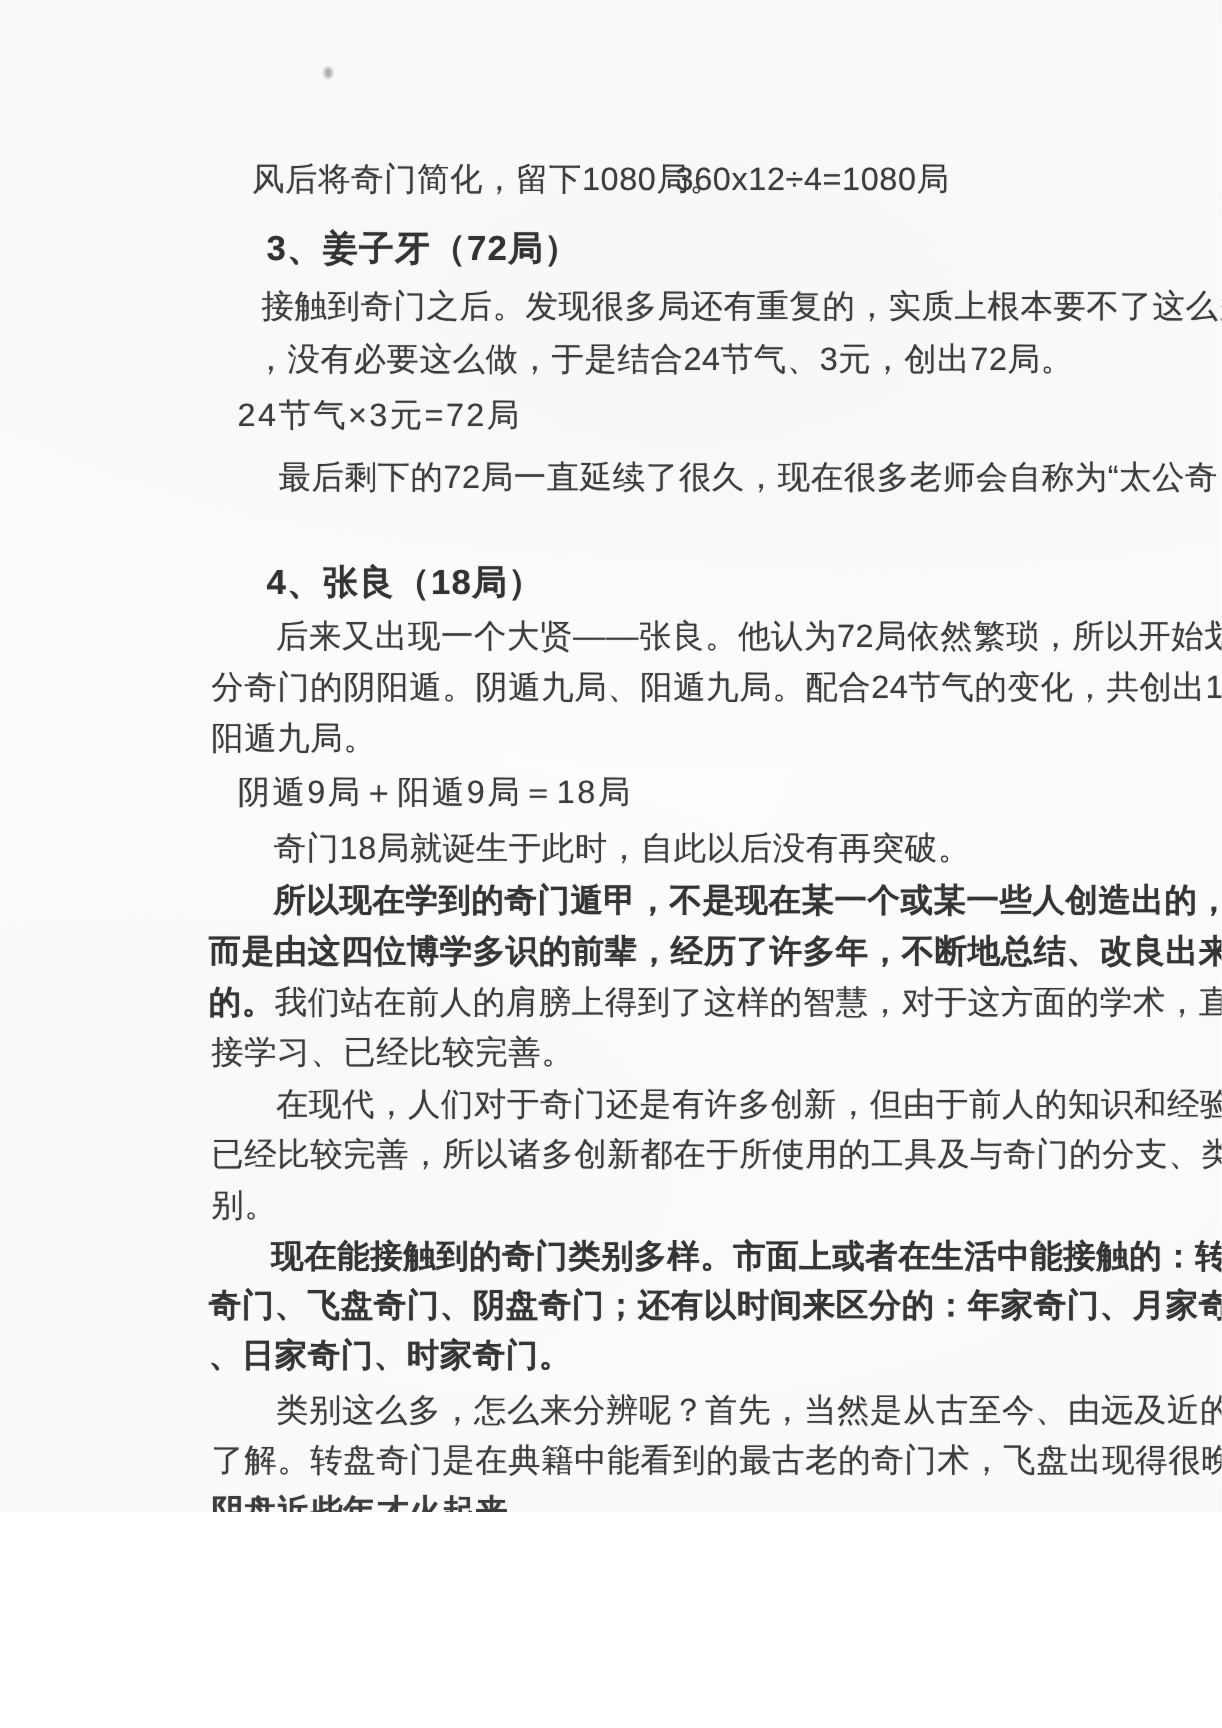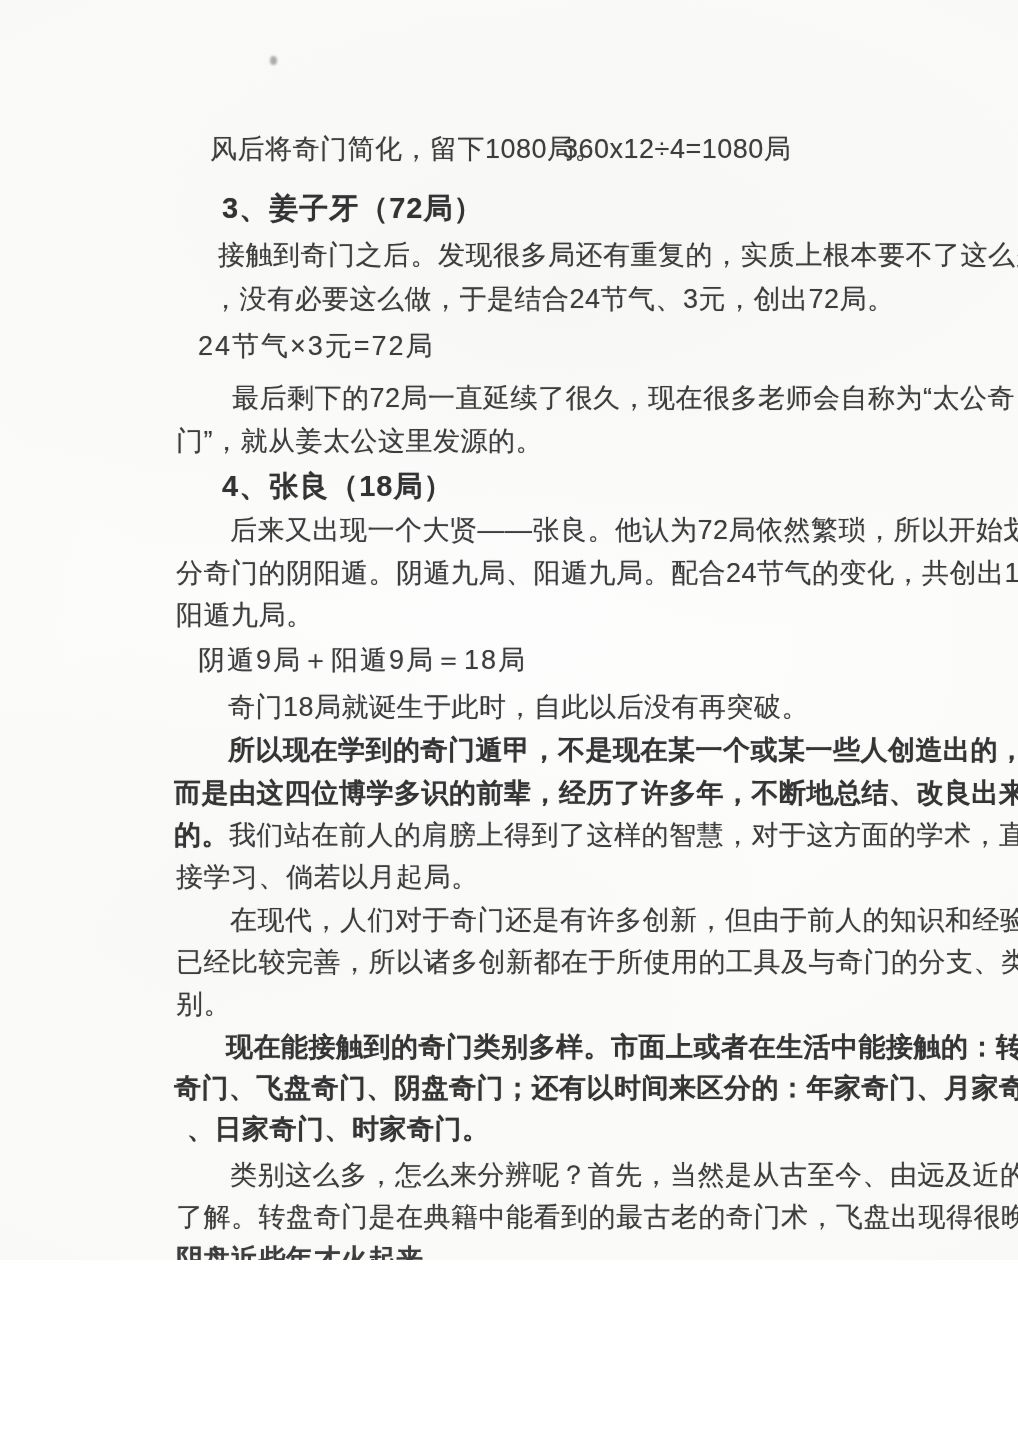--- a/index.html
+++ b/index.html
@@ -69,41 +69,40 @@
   <div class="speck" style="top:56px; left:270px;"></div>
 
   <div class="line" style="top:132px; left:210px;">风后将奇门简化，留下1080局。</div>
   <div class="line" style="top:132px; left:563px;">360x12÷4=1080局</div>
 
   <div class="heading" style="top:190px; left:222px;">3、姜子牙（72局）</div>
   <div class="line" style="top:238px; left:218px;">接触到奇门之后。发现很多局还有重复的，实质上根本要不了这么多</div>
   <div class="line" style="top:282px; left:176px;margin-left:36px;">，没有必要这么做，于是结合24节气、3元，创出72局。</div>
   <div class="formula" style="top:329px;">24节气×3元=72局</div>
   <div class="line" style="top:381px; left:222px;margin-left:10px;">最后剩下的72局一直延续了很久，现在很多老师会自称为“太公奇</div>
-  <div class="line" style="top:424px; left:176px;">门”，就从姜太公这里发源的。</div>
 
   <div class="heading" style="top:468px; left:222px;">4、张良（18局）</div>
   <div class="line" style="top:513px; left:230px;">后来又出现一个大贤——张良。他认为72局依然繁琐，所以开始划</div>
   <div class="line" style="top:556px; left:176px;">分奇门的阴阳遁。阴遁九局、阳遁九局。配合24节气的变化，共创出18</div>
   <div class="line" style="top:598px; left:176px;">阳遁九局。</div>
   <div class="formula" style="top:643px;">阴遁9局＋阳遁9局＝18局</div>
   <div class="line" style="top:690px; left:228px;">奇门18局就诞生于此时，自此以后没有再突破。</div>
 
   <div class="line bold" style="top:733px; left:228px;">所以现在学到的奇门遁甲，不是现在某一个或某一些人创造出的，</div>
   <div class="line bold" style="top:776px; left:174px;">而是由这四位博学多识的前辈，经历了许多年，不断地总结、改良出来</div>
   <div class="line" style="top:818px; left:174px;"><span class="bold">的。</span><span>我们站在前人的肩膀上得到了这样的智慧，对于这方面的学术，直</span></div>
-  <div class="line" style="top:860px; left:176px;">接学习、倘若以月起局。</div>
+  <div class="line" style="top:860px; left:176px;">接学习、已经比较完善。</div>
 
   <div class="line" style="top:903px; left:230px;">在现代，人们对于奇门还是有许多创新，但由于前人的知识和经验</div>
   <div class="line" style="top:945px; left:176px;">已经比较完善，所以诸多创新都在于所使用的工具及与奇门的分支、类</div>
   <div class="line" style="top:987px; left:176px;">别。</div>
 
   <div class="line bold" style="top:1030px; left:226px;">现在能接触到的奇门类别多样。市面上或者在生活中能接触的：转盘</div>
   <div class="line bold" style="top:1071px; left:174px;">奇门、飞盘奇门、阴盘奇门；还有以时间来区分的：年家奇门、月家奇门</div>
-  <div class="line bold" style="top:1112px; left:187px;">、日家奇门、时家奇门。</div>
+  <div class="line bold" style="top:1112px; left:174px;">、日家奇门、时家奇门。</div>
 
   <div class="line" style="top:1158px; left:230px;">类别这么多，怎么来分辨呢？首先，当然是从古至今、由远及近的去</div>
   <div class="line" style="top:1200px; left:176px;">了解。转盘奇门是在典籍中能看到的最古老的奇门术，飞盘出现得很晚，</div>
   <div class="line" style="top:1242px; left:176px;font-weight:bold;">阴盘近些年才火起来。</div>
 
   <div class="line" style="top:1288px; left:226px;">时间上我们一般用时家奇门，为什么选择用时家奇门呢？因为生活中很</div>
   <div class="line" style="top:1330px; left:174px;">多事情的起因、发生、经过、结果是瞬息万变的。倘若以月起局，一年也就</div>
 
   <div class="page-number" style="top:1362px; left:549px;">2</div>
 

